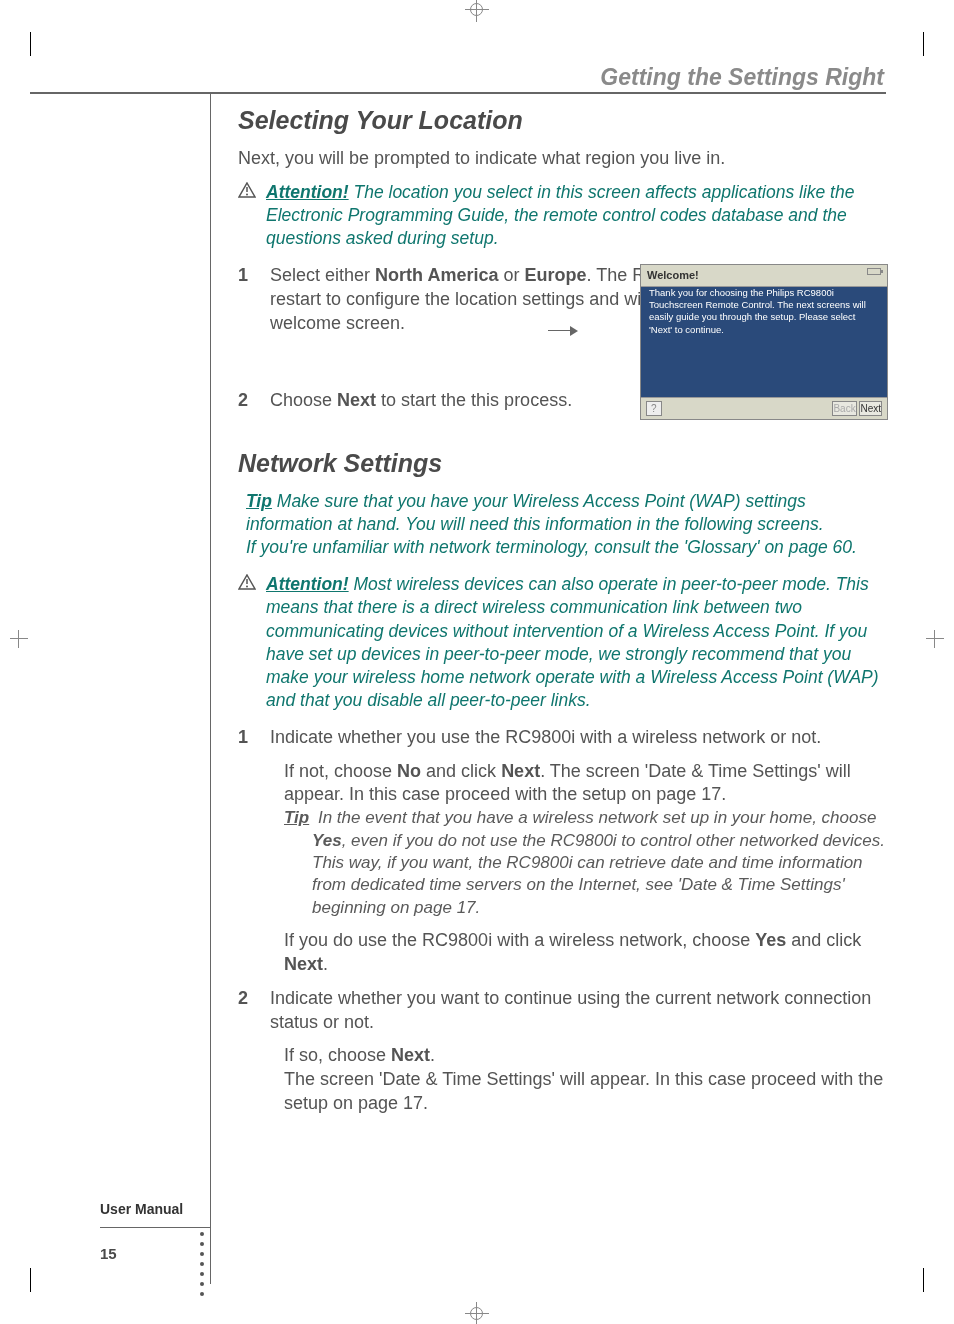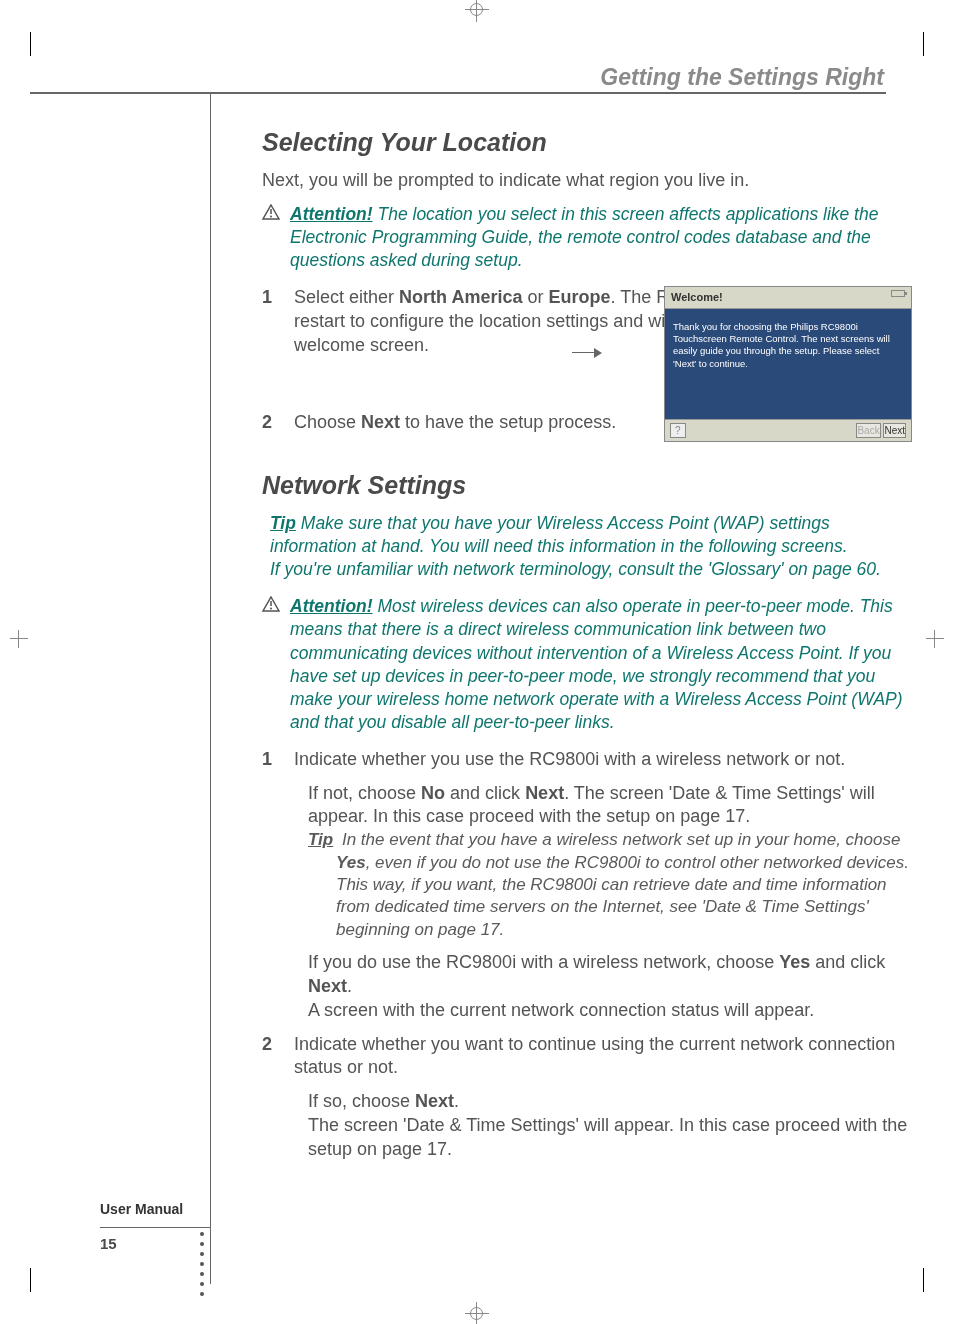--- a/index.html
+++ b/index.html
@@ -53,26 +53,25 @@
   .hr-top {
     position:absolute; left:30px; right:68px; top:92px; height:2px; background:#666;
   }
   .vline {
     position:absolute; left:210px; top:92px; bottom:40px; width:1px; background:#666;
   }
 
   .content {
     position:absolute;
     left: 238px;
-    top: 126px;
+    top: 104px;
     width: 650px;
     font-size: 18px;
     line-height: 1.32;
     color: #545454;
-    margin-left: 24px;
   }
   .content h2 {
     font-size: 25px;
     font-weight: bold;
     font-style: italic;
     color: #4a4a4a;
     margin-bottom: 10px;
   }
   .content p { margin-bottom: 10px; }
   .callout {
@@ -109,21 +108,21 @@
     background:#d8d8c8;
     padding:3px 6px;
     font-weight:bold;
     border-bottom:1px solid #999;
     display:flex; justify-content:space-between; align-items:flex-start;
     font-size:11px;
   }
   .ss-body {
     background:#2a4a7a;
     color:#fff;
-    padding:12px 8px 46px 8px;
+    padding:0 8px 46px 8px;
     font-size:9.5px;
     line-height:1.3;
     min-height:110px;
   }
   .ss-footer {
     background:#d8d8c8;
     padding:3px 5px;
     display:flex; justify-content:space-between; align-items:center;
     border-top:1px solid #999;
   }
@@ -152,21 +151,21 @@
   .sub .tip-inline .label { font-weight:bold; text-decoration: underline; margin-left:-28px; margin-right:4px;}
 
   .footer-label {
     position:absolute; left:100px; bottom:107px;
     font-size:14px; font-weight:bold; color:#333;
   }
   .footer-line {
     position:absolute; left:100px; bottom:96px; width:110px; height:1px; background:#666;
   }
   .page-num {
-    position:absolute; left:100px; bottom:72px; font-size:15px; font-weight:bold;text-align:right;
+    position:absolute; left:100px; bottom:62px; font-size:15px; font-weight:bold;text-align:right;
   }
   .dots {
     position:absolute; left:200px; bottom:28px;
     display:flex; flex-direction:column; gap:6px;
   }
   .dots span {
     width:4px; height:4px; background:#555; border-radius:50%;
   }
   .step2-net { margin-top: 6px; }
 </style>
@@ -228,21 +227,21 @@
         <span class="ss-help">?</span>
         <span>
           <span class="ss-btn dis">Back</span>
           <span class="ss-btn">Next</span>
         </span>
       </div>
     </div>
     <div class="step" style="margin-top:54px;">
       <span class="num">2</span>
       <span class="body">
-        <span>Choose </span><span class="b">Next</span><span> to have the setup process.</span>
+        <span>Choose </span><span class="b">Next</span><span> to start the this process.</span>
       </span>
     </div>
   </div>
 
   <h2 style="margin-top:34px;">Network Settings</h2>
 
   <div class="callout">
     <span class="icon" style="width:0px;flex-basis:0;"></span>
     <span class="text">
       <span class="label">Tip</span><span> Make sure that you have your Wireless Access Point (WAP) settings information at hand. You will need this information in the following screens.</span><br>
@@ -270,21 +269,20 @@
 
   <div class="sub">
     <span>If not, choose </span><span class="b">No</span><span> and click </span><span class="b">Next</span><span>. The screen 'Date &amp; Time Settings' will appear. In this case proceed with the setup on page 17.</span>
     <div class="tip-inline">
       <span class="label">Tip</span><span> In the event that you have a wireless network set up in your home, choose </span><span class="b">Yes</span><span>, even if you do not use the RC9800i to control other networked devices. This way, if you want, the RC9800i can retrieve date and time information from dedicated time servers on the Internet, see 'Date &amp; Time Settings' beginning on page 17.</span>
     </div>
   </div>
 
   <div class="sub">
     <span>If you do use the RC9800i with a wireless network, choose </span><span class="b">Yes</span><span> and click </span><span class="b">Next</span><span>.</span><br>
-    <span>A screen with the current network connection status will appear.</span>
   </div>
 
   <div class="step step2-net">
     <span class="num">2</span>
     <span class="body">Indicate whether you want to continue using the current network connection status or not.</span>
   </div>
 
   <div class="sub">
     <span>If so, choose </span><span class="b">Next</span><span>.</span><br>
     <span>The screen 'Date &amp; Time Settings' will appear. In this case proceed with the setup on page 17.</span>

